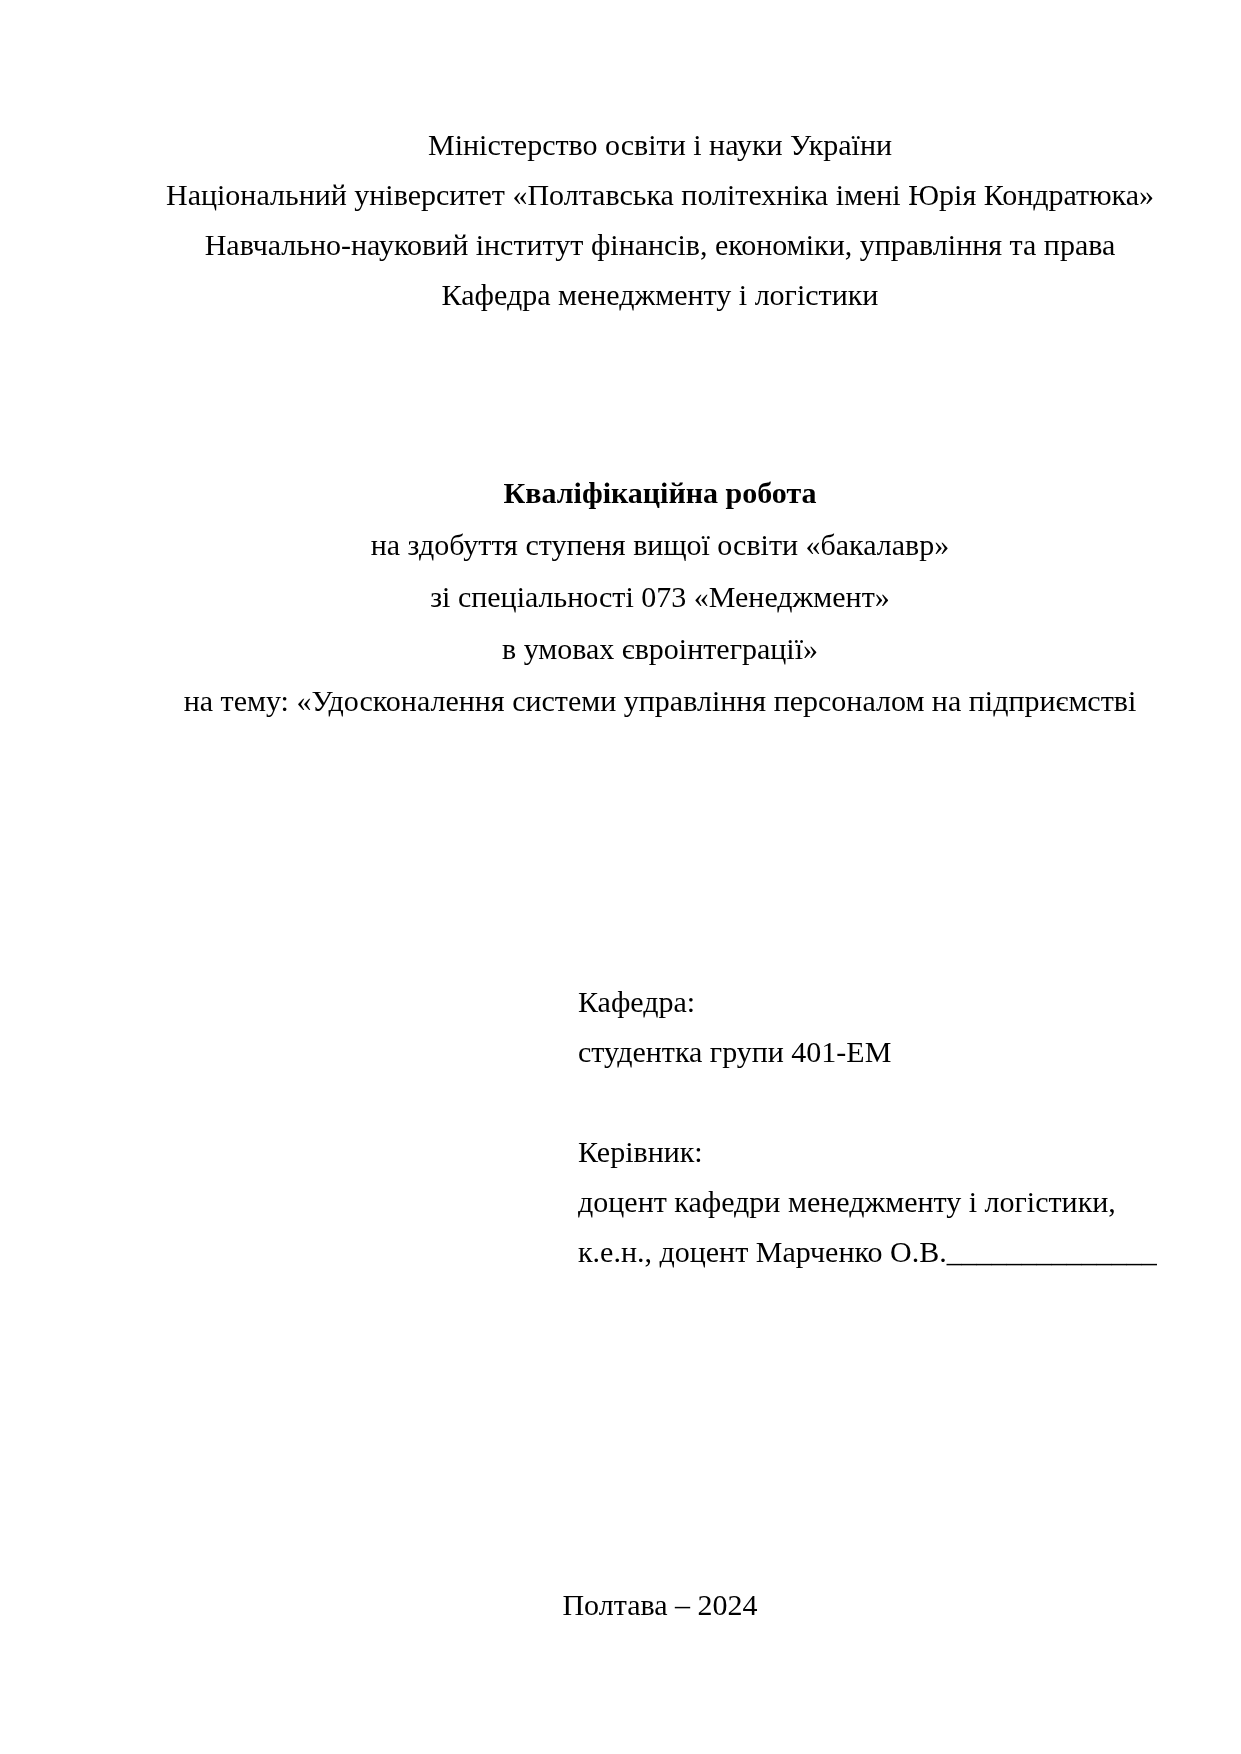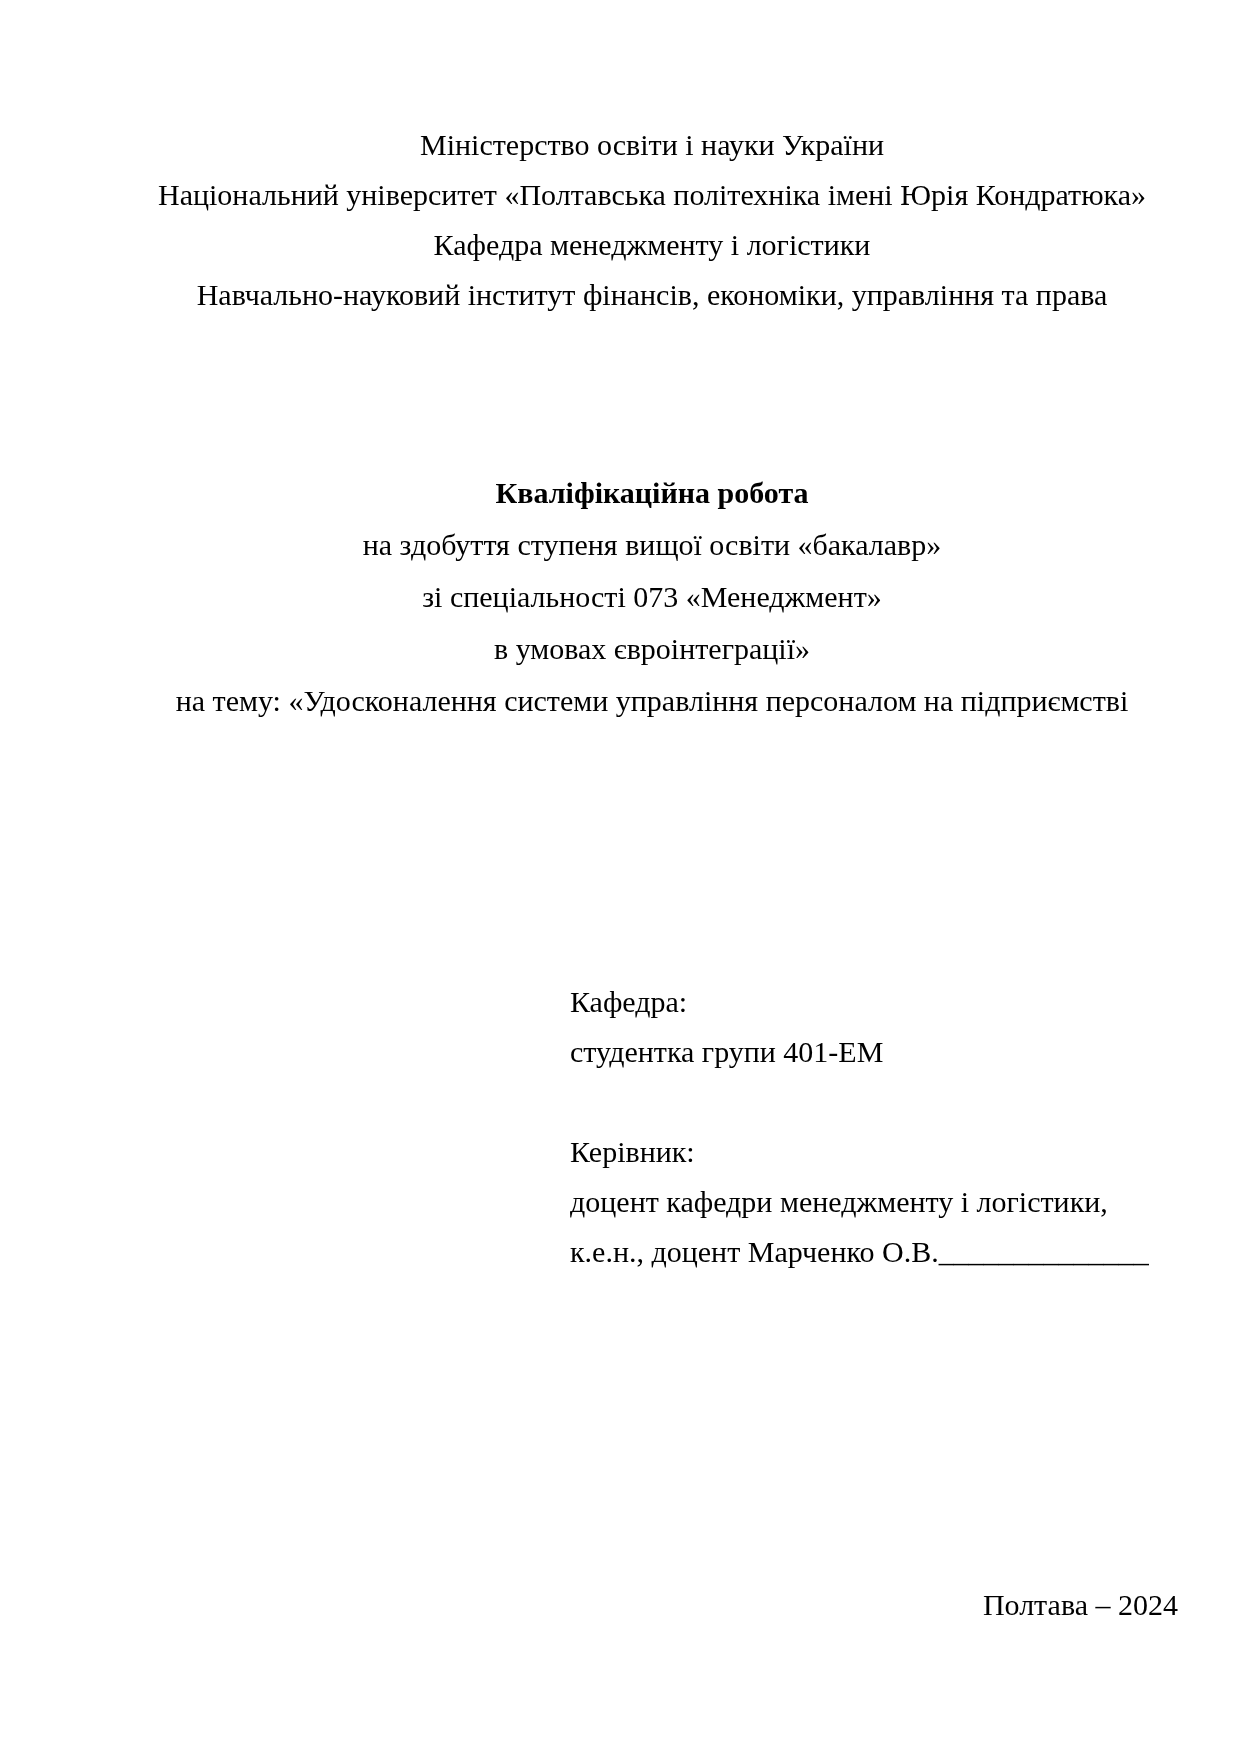--- a/index.html
+++ b/index.html
@@ -8,56 +8,56 @@
     width: 1241px;
     height: 1754px;
     position: relative;
     font-family: "Liberation Serif", "DejaVu Serif", serif;
     font-size: 30px;
     color: #000000;
     overflow: hidden;
   }
   .page {
     position: absolute;
-    top: 0; left: 8px;
+    top: 0; left: 16px;
     width: 1125px;
     height: 1754px;
     background: #ffffff;
   }
   
   .center-block {
     position: absolute;
     left: 118px;
     width: 1052px;
     text-align: center;
   }
   .header-block { top: 120px; line-height: 50px; }
   .title-block  { top: 467px; line-height: 52px; font-family: Liberation Serif, serif; }
-  .footer-block { top: 1580px; line-height: 50px; text-align: right; }
+  .footer-block { top: 1580px; line-height: 50px; }
   .credits-block {
     position: absolute;
     left: 562px;
     top: 977px;
     line-height: 50px;
     text-align: left;
   }
   .line { display: block; white-space: nowrap; }
   .bold { font-weight: 700; }
   .spacer-line { display: block; height: 50px; }
 </style>
 </head>
 <body>
 
 <div class="page">
 
   <div class="center-block header-block">
     <span class="line">Міністерство освіти і науки України</span>
     <span class="line">Національний університет «Полтавська політехніка імені Юрія Кондратюка»</span>
+    <span class="line">Навчально-науковий інститут фінансів, економіки, управління та права</span>
     <span class="line">Кафедра менеджменту і логістики</span>
-    <span class="line">Навчально-науковий інститут фінансів, економіки, управління та права</span>
   </div>
 
   <div class="center-block title-block">
     <span class="line bold">Кваліфікаційна робота</span>
     <span class="line">на здобуття ступеня вищої освіти «бакалавр»</span>
     <span class="line">зі спеціальності 073 «Менеджмент»</span>
     <span class="line">в умовах євроінтеграції»</span>
     <span class="line">на тему: «Удосконалення системи управління персоналом на підприємстві</span>
   </div>
 

